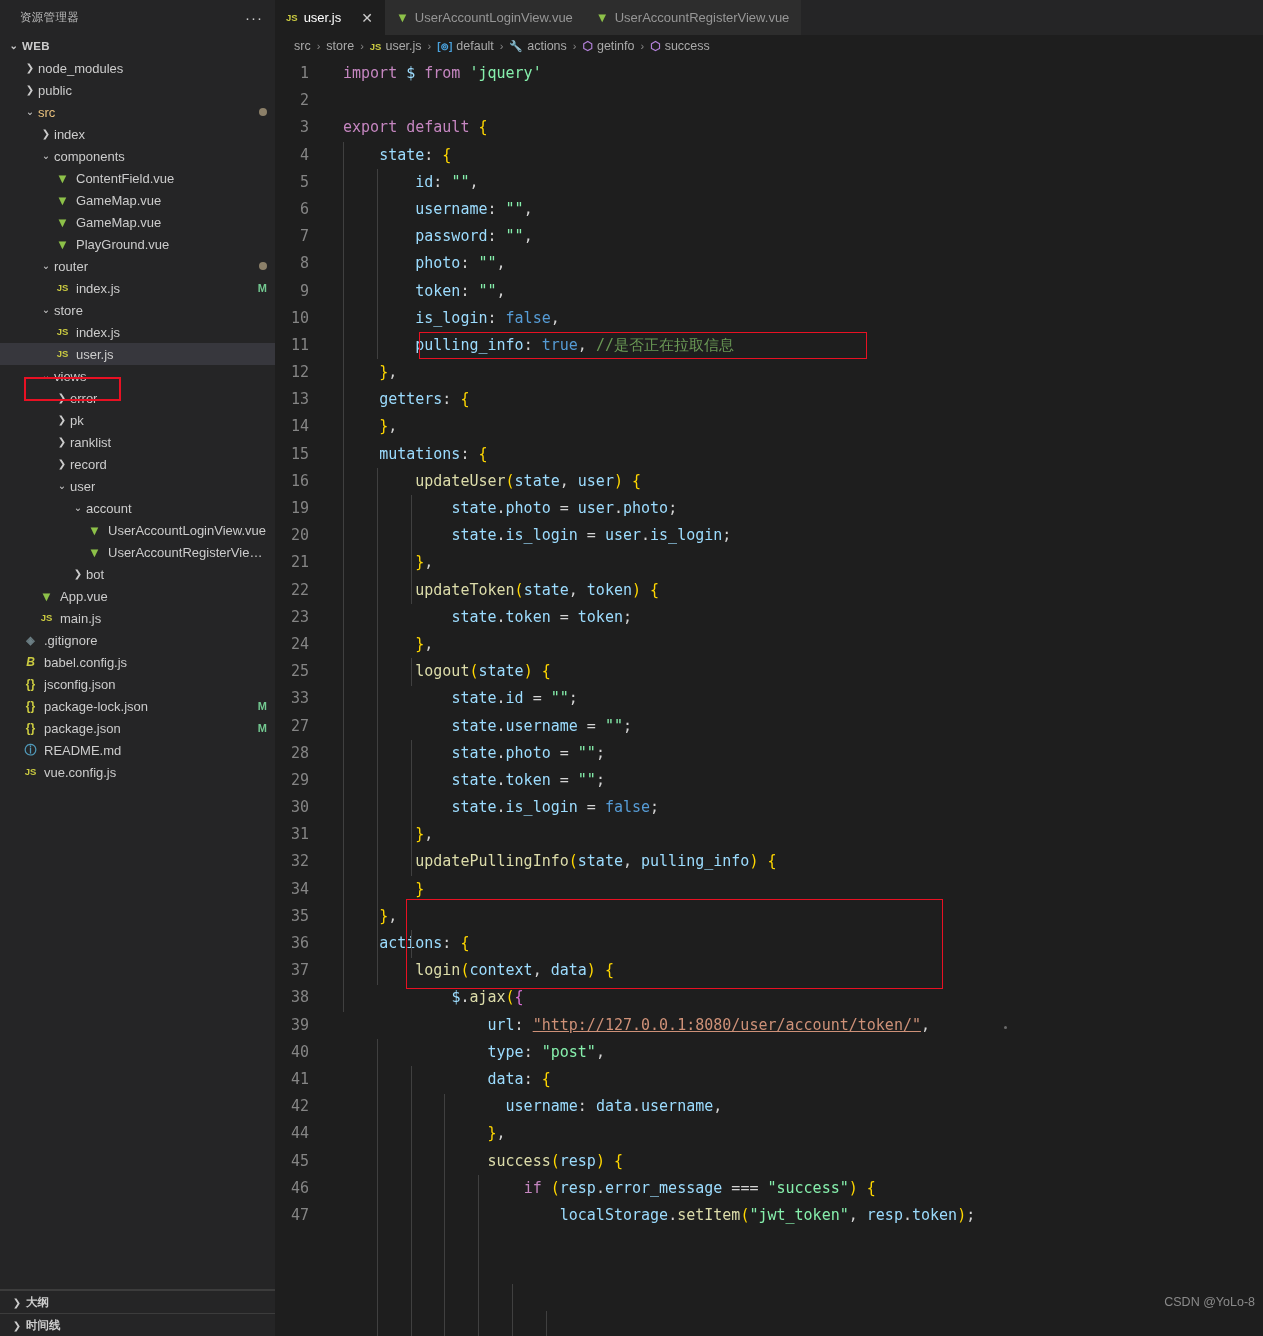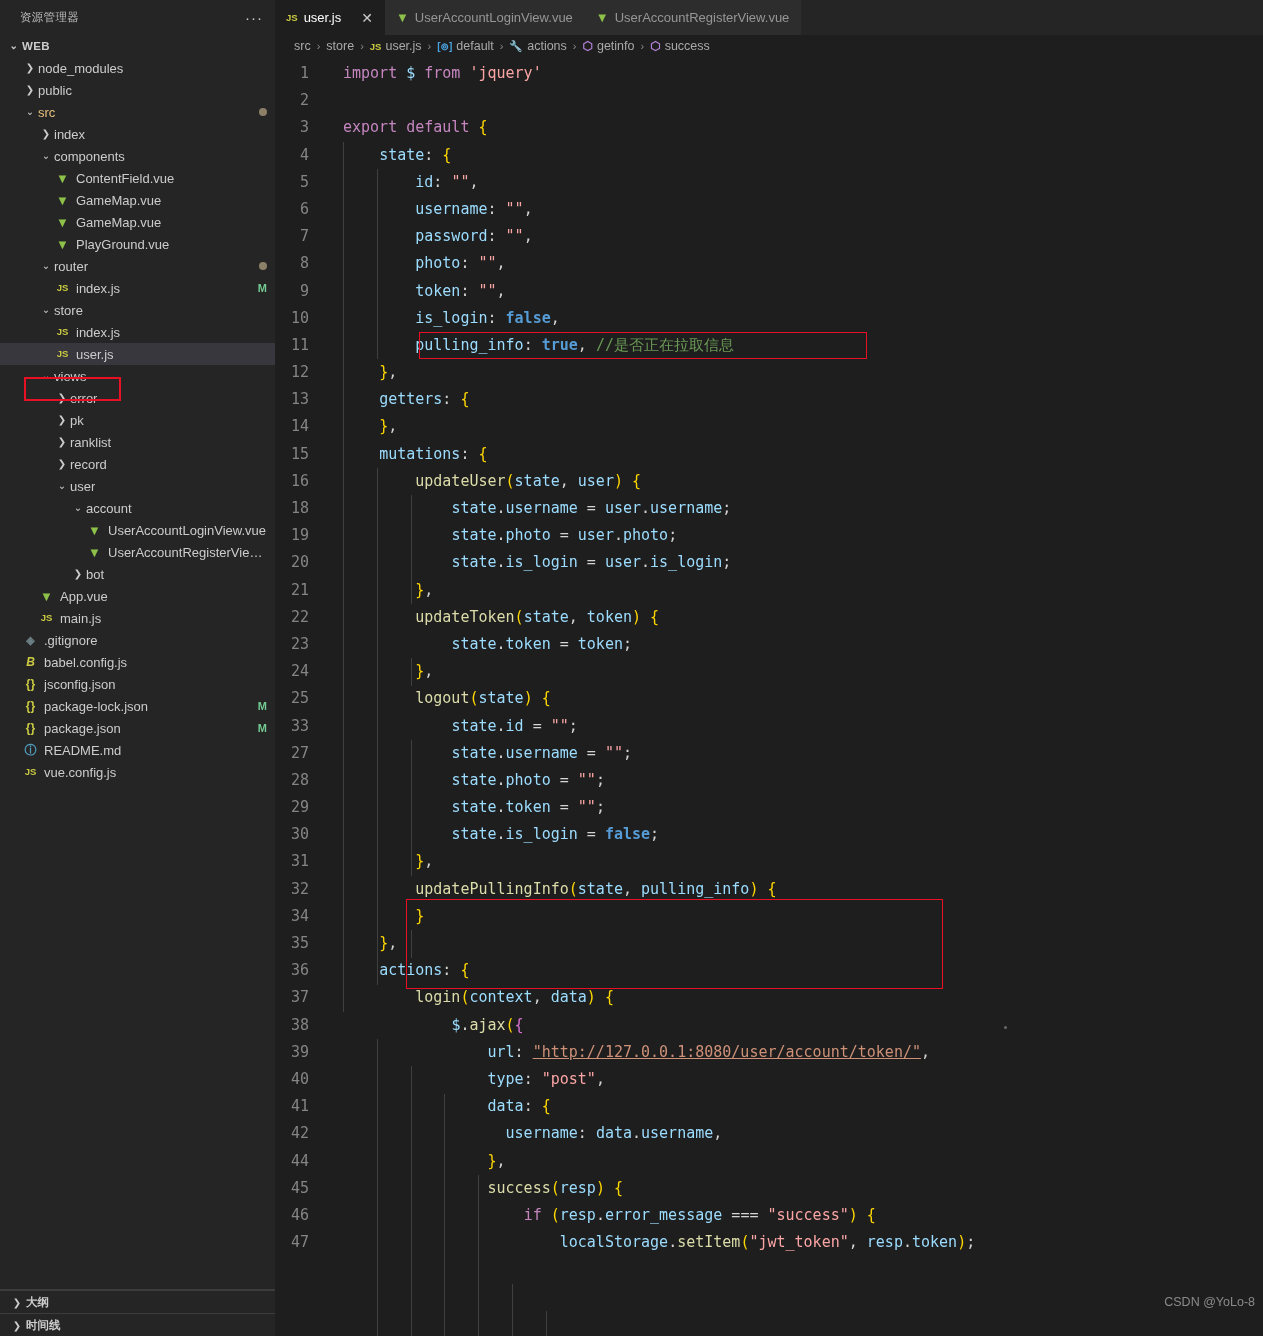--- a/index.html
+++ b/index.html
@@ -121,23 +121,23 @@
     color: #858585; font-size: 15px;
   }
   .ctext { position:relative; padding-left: 16px; flex:1 1 auto; }
 
   
   .ig { position:absolute; width:1px; background:#404040; }
 
   
   .k   { color:#c586c0; }   
   .var { color:#9cdcfe; }   
-  .str { color:#fca5a5; }   
+  .str { color:#86efac; }   
   .fn  { color:#dcdcaa; }   
-  .num { color:#569cd6;font-weight:bold; }   
+  .num { color:#569cd6; }   
   .op  { color:#d4d4d4; }
   .cm  { color:#6a9955; }   
   .b1  { color:#ffd700; }   
   .b2  { color:#da70d6; }
   .link{ color:#ce9178; text-decoration: underline; }
 
   .code-redbox { position:absolute; border:1px solid #e81123; pointer-events:none; }
 
   .watermark {
     position:absolute; right: 8px; bottom: 20px;
@@ -381,21 +381,20 @@
           <div class="cline"><span class="lnum">7</span><span class="ctext">&nbsp;&nbsp;&nbsp;&nbsp;&nbsp;&nbsp;&nbsp;&nbsp;<span class="var">password</span><span class="op">:</span>&nbsp;<span class="str">""</span><span class="op">,</span></span></div>
           <div class="cline"><span class="lnum">8</span><span class="ctext">&nbsp;&nbsp;&nbsp;&nbsp;&nbsp;&nbsp;&nbsp;&nbsp;<span class="var">photo</span><span class="op">:</span>&nbsp;<span class="str">""</span><span class="op">,</span></span></div>
           <div class="cline"><span class="lnum">9</span><span class="ctext">&nbsp;&nbsp;&nbsp;&nbsp;&nbsp;&nbsp;&nbsp;&nbsp;<span class="var">token</span><span class="op">:</span>&nbsp;<span class="str">""</span><span class="op">,</span></span></div>
           <div class="cline"><span class="lnum">10</span><span class="ctext">&nbsp;&nbsp;&nbsp;&nbsp;&nbsp;&nbsp;&nbsp;&nbsp;<span class="var">is_login</span><span class="op">:</span>&nbsp;<span class="num">false</span><span class="op">,</span></span></div>
           <div class="cline"><span class="lnum">11</span><span class="ctext">&nbsp;&nbsp;&nbsp;&nbsp;&nbsp;&nbsp;&nbsp;&nbsp;<span class="var">pulling_info</span><span class="op">:</span>&nbsp;<span class="num">true</span><span class="op">,</span>&nbsp;<span class="cm">//是否正在拉取信息</span></span></div>
           <div class="cline"><span class="lnum">12</span><span class="ctext">&nbsp;&nbsp;&nbsp;&nbsp;<span class="b1">}</span><span class="op">,</span></span></div>
           <div class="cline"><span class="lnum">13</span><span class="ctext">&nbsp;&nbsp;&nbsp;&nbsp;<span class="var">getters</span><span class="op">:</span>&nbsp;<span class="b1">{</span></span></div>
           <div class="cline"><span class="lnum">14</span><span class="ctext">&nbsp;&nbsp;&nbsp;&nbsp;<span class="b1">}</span><span class="op">,</span></span></div>
           <div class="cline"><span class="lnum">15</span><span class="ctext">&nbsp;&nbsp;&nbsp;&nbsp;<span class="var">mutations</span><span class="op">:</span>&nbsp;<span class="b1">{</span></span></div>
           <div class="cline"><span class="lnum">16</span><span class="ctext">&nbsp;&nbsp;&nbsp;&nbsp;&nbsp;&nbsp;&nbsp;&nbsp;<span class="fn">updateUser</span><span class="b1">(</span><span class="var">state</span><span class="op">,</span>&nbsp;<span class="var">user</span><span class="b1">)</span>&nbsp;<span class="b1">{</span></span></div>
-          <div class="cline"><span class="lnum">18</span><span class="ctext">&nbsp;&nbsp;&nbsp;&nbsp;&nbsp;&nbsp;&nbsp;&nbsp;&nbsp;&nbsp;&nbsp;&nbsp;<span class="var">state</span><span class="op">.</span><span class="var">username</span>&nbsp;<span class="op">=</span>&nbsp;<span class="var">user</span><span class="op">.</span><span class="var">username</span><span class="op">;</span></span></div>
           <div class="cline"><span class="lnum">19</span><span class="ctext">&nbsp;&nbsp;&nbsp;&nbsp;&nbsp;&nbsp;&nbsp;&nbsp;&nbsp;&nbsp;&nbsp;&nbsp;<span class="var">state</span><span class="op">.</span><span class="var">photo</span>&nbsp;<span class="op">=</span>&nbsp;<span class="var">user</span><span class="op">.</span><span class="var">photo</span><span class="op">;</span></span></div>
           <div class="cline"><span class="lnum">20</span><span class="ctext">&nbsp;&nbsp;&nbsp;&nbsp;&nbsp;&nbsp;&nbsp;&nbsp;&nbsp;&nbsp;&nbsp;&nbsp;<span class="var">state</span><span class="op">.</span><span class="var">is_login</span>&nbsp;<span class="op">=</span>&nbsp;<span class="var">user</span><span class="op">.</span><span class="var">is_login</span><span class="op">;</span></span></div>
           <div class="cline"><span class="lnum">21</span><span class="ctext">&nbsp;&nbsp;&nbsp;&nbsp;&nbsp;&nbsp;&nbsp;&nbsp;<span class="b1">}</span><span class="op">,</span></span></div>
           <div class="cline"><span class="lnum">22</span><span class="ctext">&nbsp;&nbsp;&nbsp;&nbsp;&nbsp;&nbsp;&nbsp;&nbsp;<span class="fn">updateToken</span><span class="b1">(</span><span class="var">state</span><span class="op">,</span>&nbsp;<span class="var">token</span><span class="b1">)</span>&nbsp;<span class="b1">{</span></span></div>
           <div class="cline"><span class="lnum">23</span><span class="ctext">&nbsp;&nbsp;&nbsp;&nbsp;&nbsp;&nbsp;&nbsp;&nbsp;&nbsp;&nbsp;&nbsp;&nbsp;<span class="var">state</span><span class="op">.</span><span class="var">token</span>&nbsp;<span class="op">=</span>&nbsp;<span class="var">token</span><span class="op">;</span></span></div>
           <div class="cline"><span class="lnum">24</span><span class="ctext">&nbsp;&nbsp;&nbsp;&nbsp;&nbsp;&nbsp;&nbsp;&nbsp;<span class="b1">}</span><span class="op">,</span></span></div>
           <div class="cline"><span class="lnum">25</span><span class="ctext">&nbsp;&nbsp;&nbsp;&nbsp;&nbsp;&nbsp;&nbsp;&nbsp;<span class="fn">logout</span><span class="b1">(</span><span class="var">state</span><span class="b1">)</span>&nbsp;<span class="b1">{</span></span></div>
           <div class="cline"><span class="lnum">33</span><span class="ctext">&nbsp;&nbsp;&nbsp;&nbsp;&nbsp;&nbsp;&nbsp;&nbsp;&nbsp;&nbsp;&nbsp;&nbsp;<span class="var">state</span><span class="op">.</span><span class="var">id</span>&nbsp;<span class="op">=</span>&nbsp;<span class="str">""</span><span class="op">;</span></span></div>
           <div class="cline"><span class="lnum">27</span><span class="ctext">&nbsp;&nbsp;&nbsp;&nbsp;&nbsp;&nbsp;&nbsp;&nbsp;&nbsp;&nbsp;&nbsp;&nbsp;<span class="var">state</span><span class="op">.</span><span class="var">username</span>&nbsp;<span class="op">=</span>&nbsp;<span class="str">""</span><span class="op">;</span></span></div>
           <div class="cline"><span class="lnum">28</span><span class="ctext">&nbsp;&nbsp;&nbsp;&nbsp;&nbsp;&nbsp;&nbsp;&nbsp;&nbsp;&nbsp;&nbsp;&nbsp;<span class="var">state</span><span class="op">.</span><span class="var">photo</span>&nbsp;<span class="op">=</span>&nbsp;<span class="str">""</span><span class="op">;</span></span></div>

